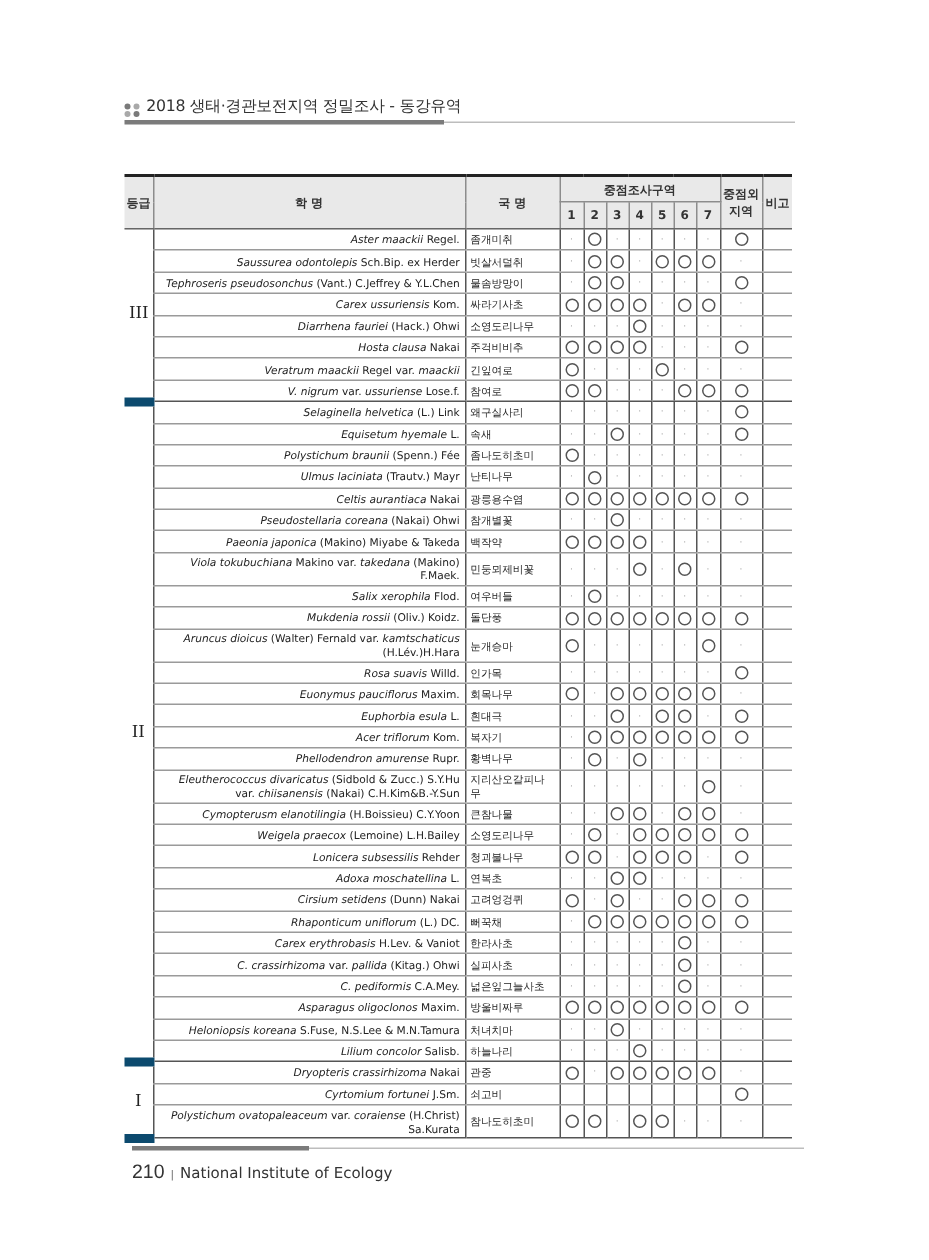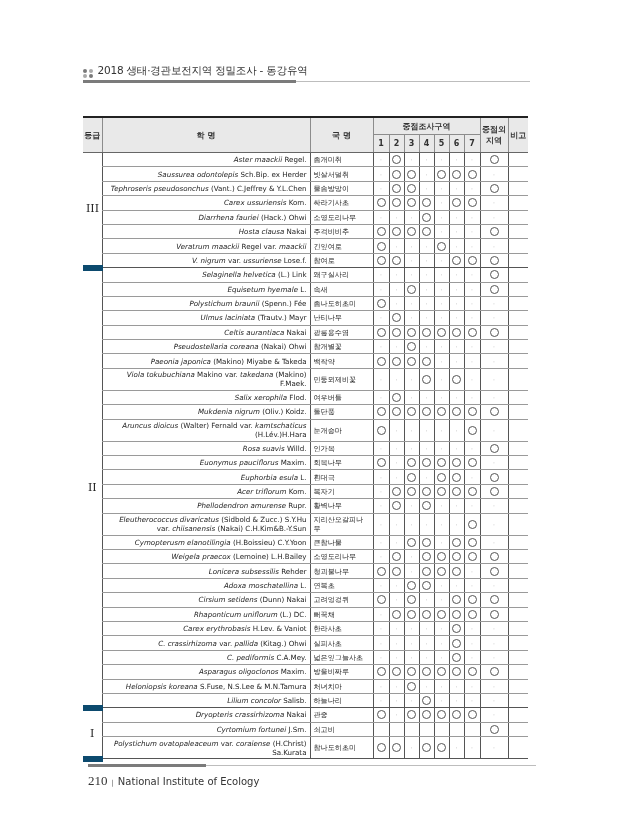--- a/index.html
+++ b/index.html
@@ -26,21 +26,21 @@
   table.tbl td.note{border-right:none;}
   table.tbl tr.tall td{height:21px;}
   table.tbl tr.group-end td{border-bottom:1px solid #555;}
   table.tbl tbody tr:last-child td{border-bottom:1.5px solid #555;}
   .circle{display:inline-block;width:7px;height:7px;border:1px solid #555;border-radius:50%;vertical-align:middle;}
   i{font-style:italic;}
 
   .foot-rule-thick{position:absolute;left:88px;top:764px;width:118px;height:3px;background:#7b7b7b;}
   .foot-rule-thin{position:absolute;left:206px;top:765px;width:330px;height:1px;background:#bdbdbd;}
   .footer{position:absolute;left:88px;top:773px;display:flex;align-items:baseline;color:#333;}
-  .page-no{font-family:Liberation Serif, serif;font-size:13px;}
+  .page-no{font-family:Liberation Sans, sans-serif;font-size:13px;}
   .sep{font-size:7px;margin:0 4px;color:#666;}
   .inst{font-size:10px;}
 </style>
 </head>
 <body>
 
 <div class="running-head">
   <span class="dots">
       <span></span>
       <span></span>
@@ -307,21 +307,21 @@
         <td class="mark"><span class="circle"></span></td>
         <td class="mark dot">·</td>
         <td class="mark dot">·</td>
         <td class="mark dot">·</td>
         <td class="mark dot">·</td>
         <td class="mark dot">·</td>
         <td class="mark dot">·</td>
         <td class="note"></td>
       </tr>
       <tr>
-        <td class="sci"><i>Mukdenia nigrum</i><span> (Oliv.) Koidz.</span></td>
+        <td class="sci"><i>Mukdenia rossii</i><span> (Oliv.) Koidz.</span></td>
         <td class="kor">돌단풍</td>
         <td class="mark"><span class="circle"></span></td>
         <td class="mark"><span class="circle"></span></td>
         <td class="mark"><span class="circle"></span></td>
         <td class="mark"><span class="circle"></span></td>
         <td class="mark"><span class="circle"></span></td>
         <td class="mark"><span class="circle"></span></td>
         <td class="mark"><span class="circle"></span></td>
         <td class="mark"><span class="circle"></span></td>
         <td class="note"></td>

